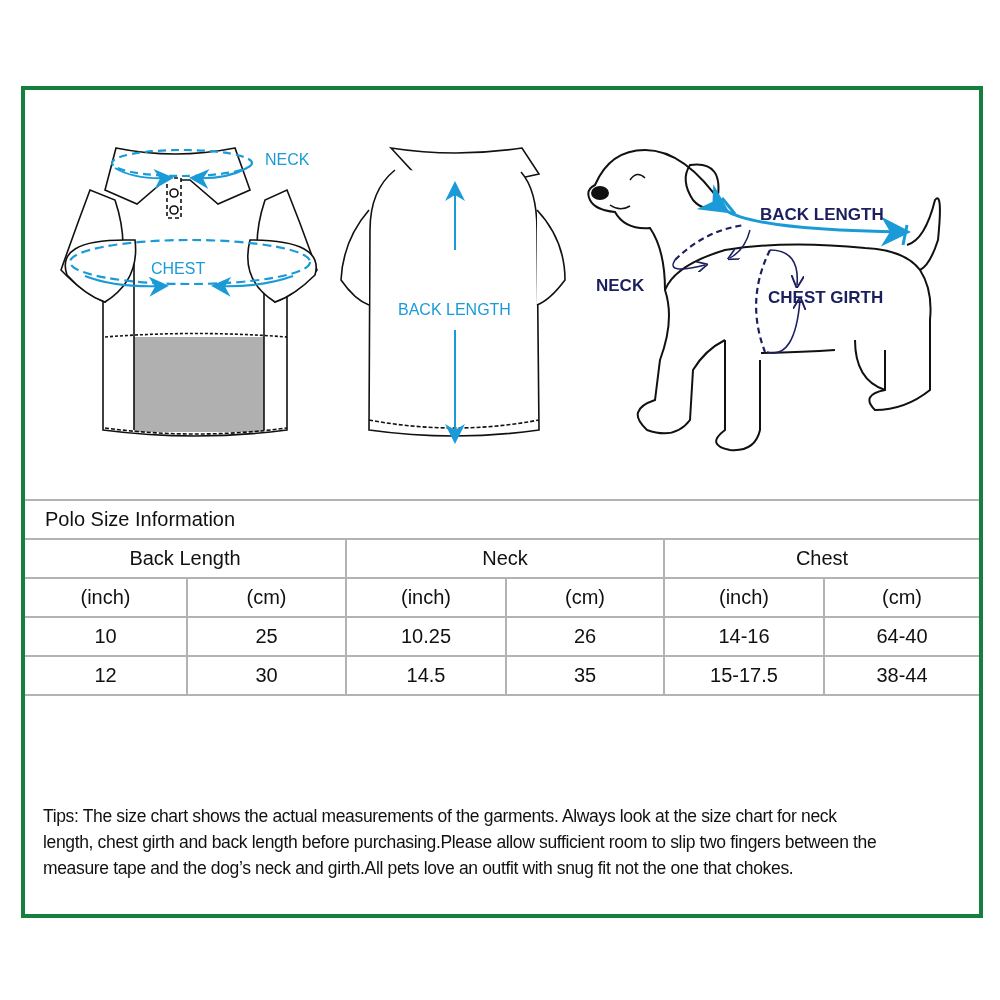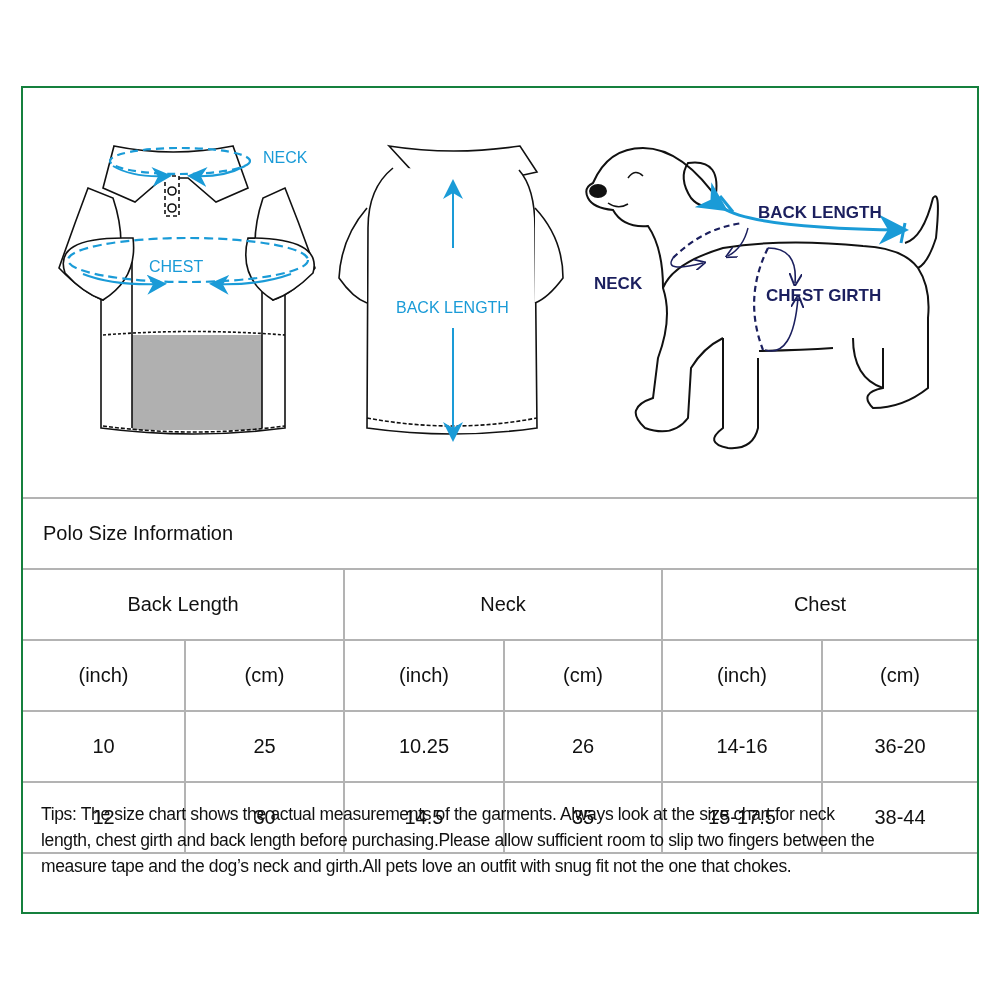--- a/index.html
+++ b/index.html
@@ -8,21 +8,21 @@
       background: #ffffff;
       position: relative;
       font-family: "Liberation Sans", sans-serif;
       color: #111;
       overflow: hidden;
     }
     .frame {
       position: absolute;
       left: 21px; top: 86px;
       width: 954px; height: 824px;
-      border: 2px solid #15803d;
+      border: 4px solid #15803d;
       background: #fff;
     }
     .illus {
       position: absolute; left: 0; top: 0;
       width: 954px; height: 409px;
       border-bottom: 2px solid #b3b3b3;
     }
     .illus svg { position: absolute; left: 0; top: 0; }
     .lbl-blue { fill: #1a9bd7; font-family: "Liberation Sans", sans-serif; }
     .lbl-navy { fill: #1b1f5e; font-family: "Liberation Sans", sans-serif; font-weight: bold; }
@@ -32,21 +32,21 @@
       left: 0; top: 411px;
       width: 954px;
       border-collapse: collapse;
       table-layout: fixed;
     }
     table.sizes td {
       border: 2px solid #b3b3b3;
       text-align: center;
       font-size: 20px;
       height: 37px;
-      padding: 16px;
+      padding: 0;
       color: #111;
     }
     table.sizes tr:first-child td { border-top: none; }
     table.sizes td:first-child { border-left: none; }
     table.sizes td:last-child { border-right: none; }
     td.title-cell {
       text-align: left !important;
       padding-left: 20px !important;
       font-size: 20px;
     }
@@ -178,21 +178,21 @@
       <td>(cm)</td>
       <td>(inch)</td>
       <td>(cm)</td>
     </tr>
     <tr>
       <td>10</td>
       <td>25</td>
       <td>10.25</td>
       <td>26</td>
       <td>14-16</td>
-      <td>36-20</td>
+      <td>64-40</td>
     </tr>
     <tr>
       <td>12</td>
       <td>30</td>
       <td>14.5</td>
       <td>35</td>
       <td>15-17.5</td>
       <td>38-44</td>
     </tr>
   </tbody>

